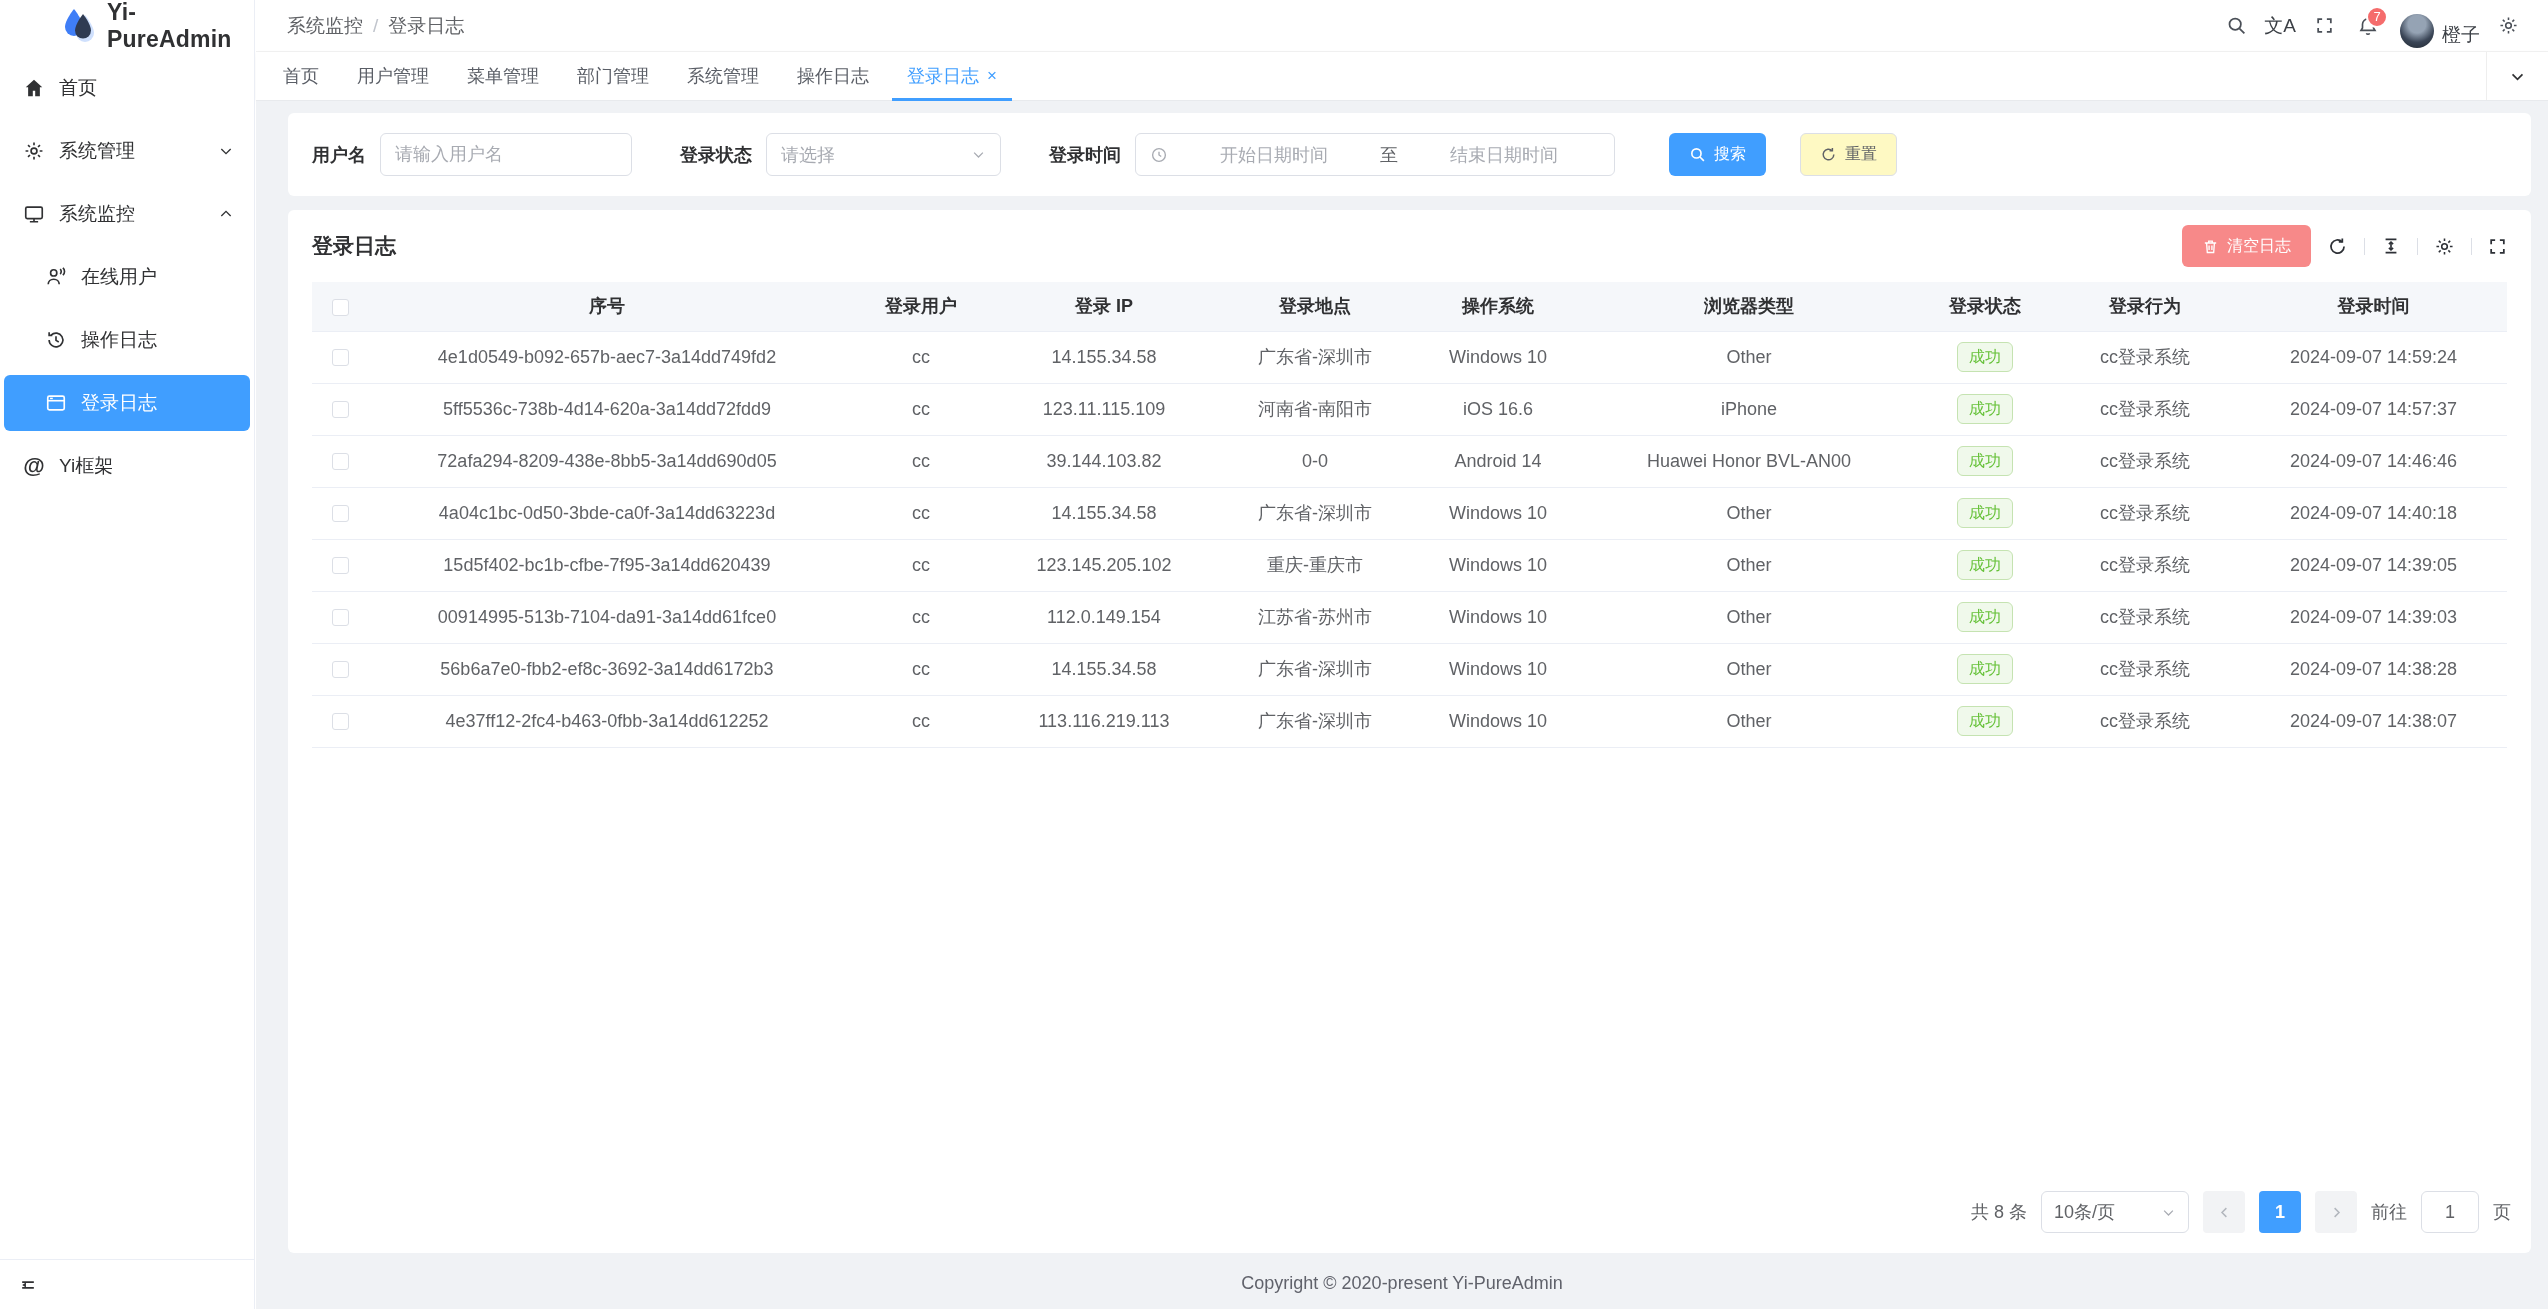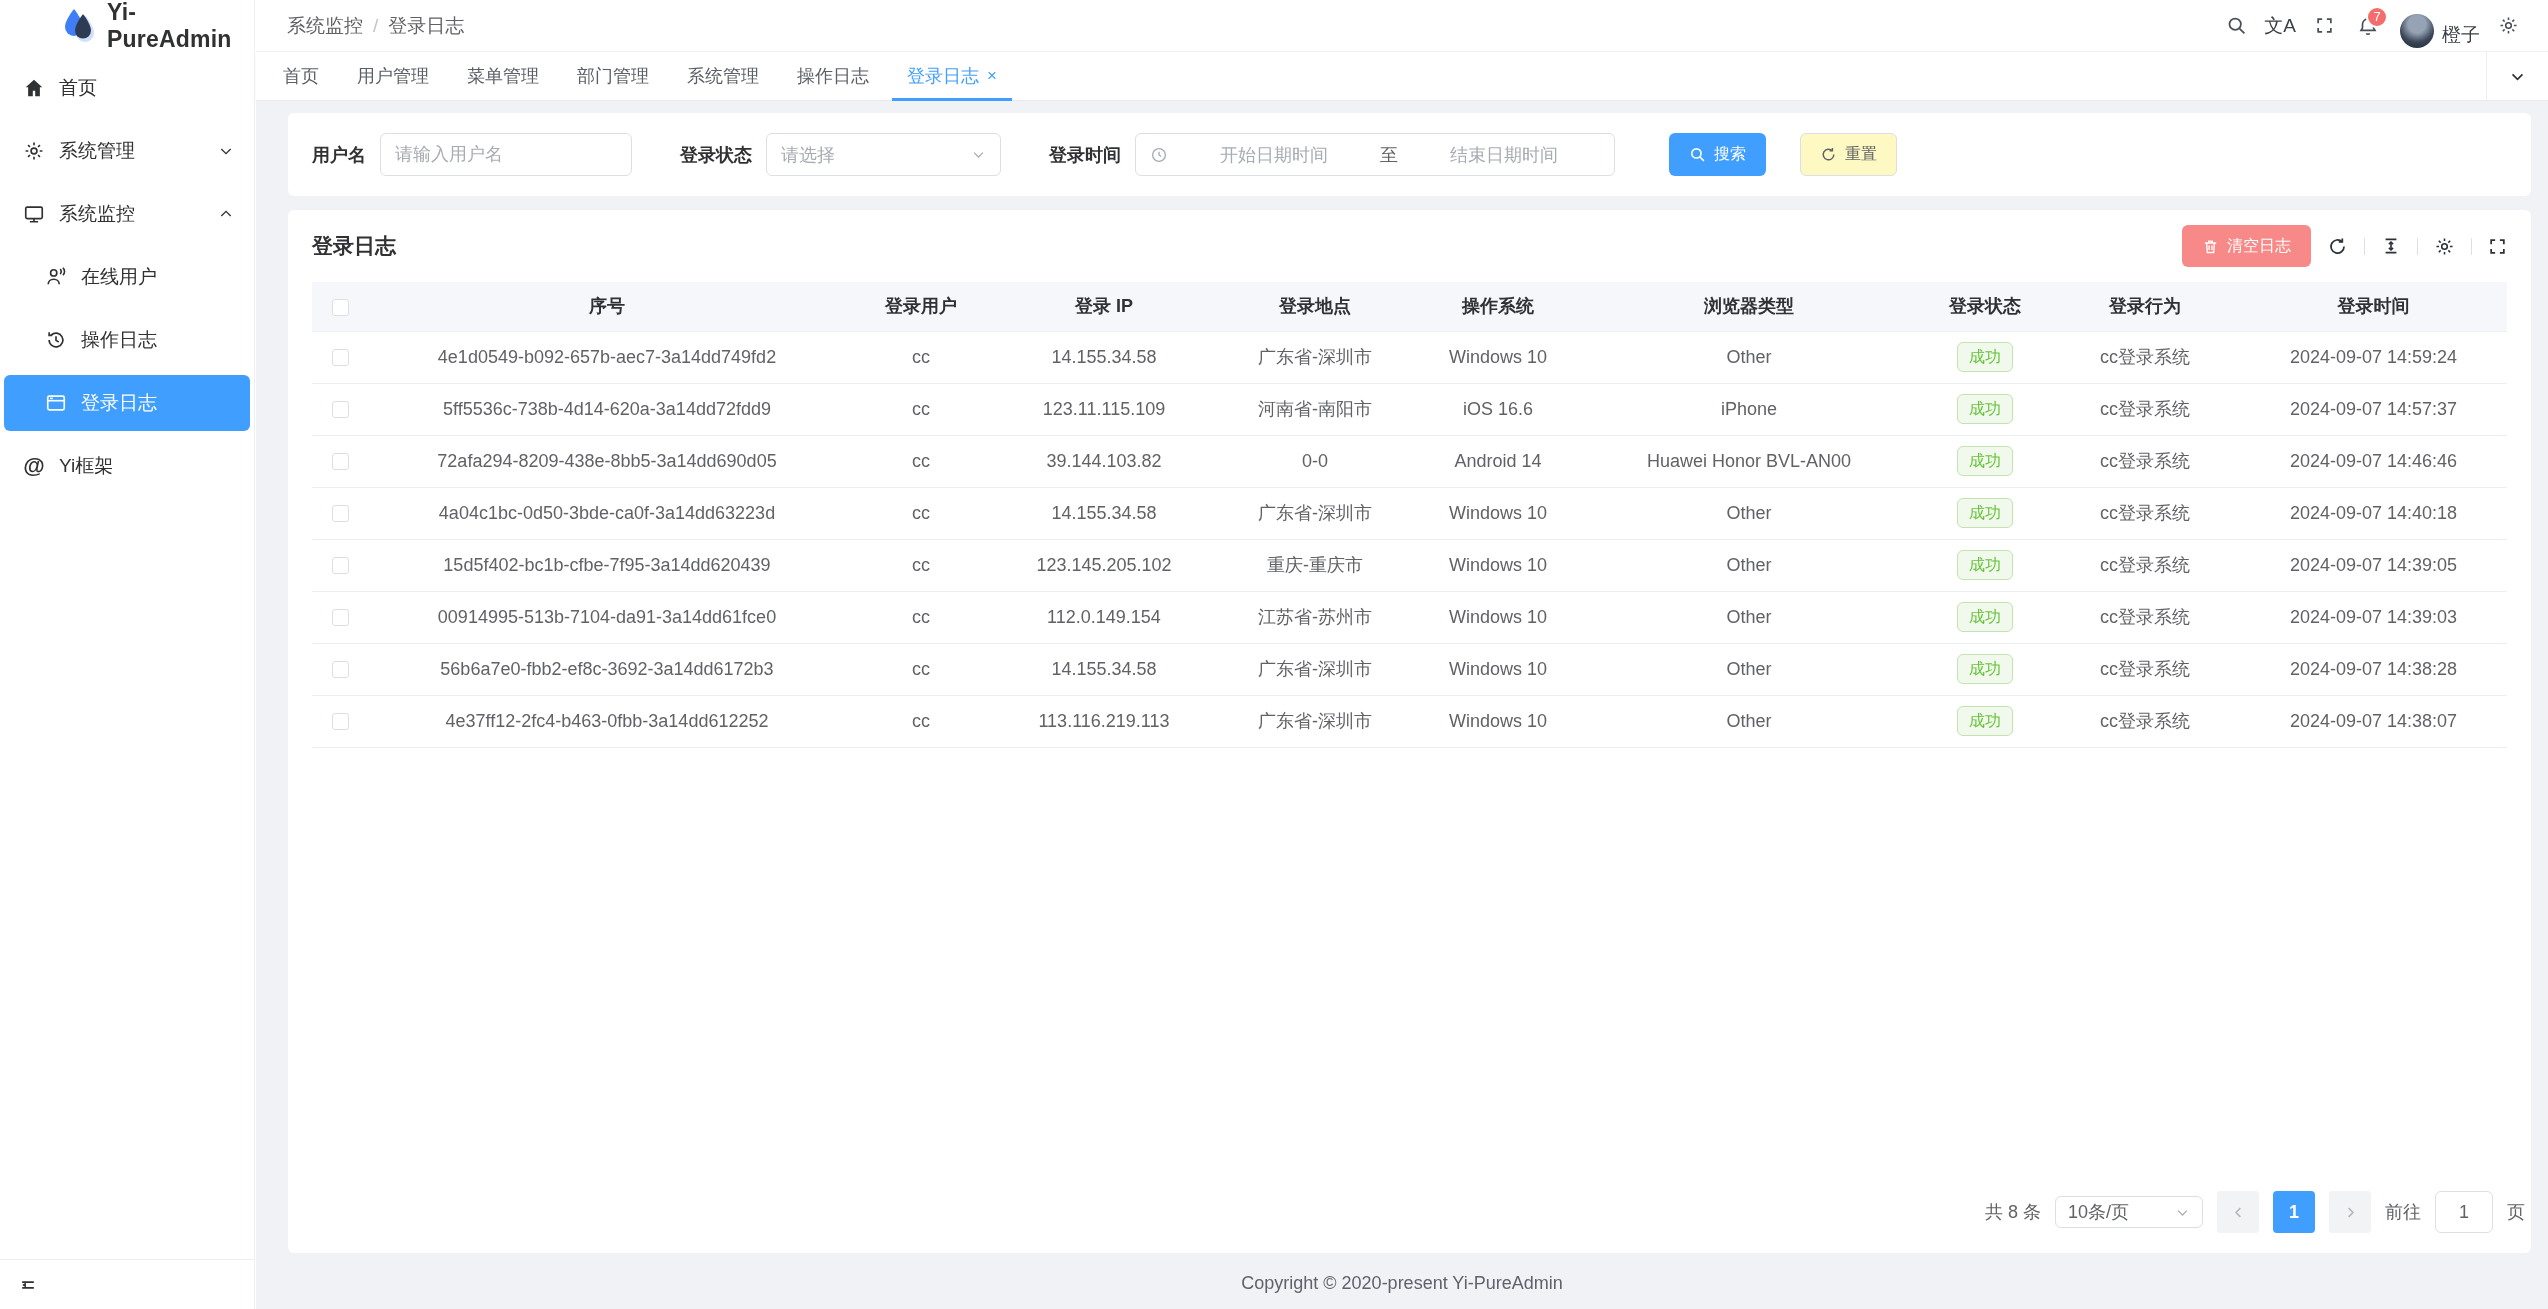--- a/index.html
+++ b/index.html
@@ -88,22 +88,22 @@
   table { width:100%; border-collapse:collapse; table-layout:fixed; }
   th, td { text-align:center; font-size:18px; border-bottom:1px solid #ebeef5; overflow:hidden;
            white-space:nowrap; text-overflow:ellipsis; }
   thead th { background:#f5f7fa; color:#303133; font-weight:700; height:49px; }
   tbody td { height:52px; color:#606266; background:#fff; }
   .cb { width:17px; height:17px; border:1px solid #dcdfe6; border-radius:3px; display:inline-block;
         vertical-align:middle; background:#fff; cursor:pointer; }
   .tag-success { display:inline-block; padding:4px 11px; font-size:16px; line-height:1.2;
                  color:#67c23a; background:#f0f9eb; border:1px solid #c5e3b1; border-radius:6px; }
 
-  .pagination { position:absolute; right:6px; bottom:20px; display:flex; align-items:center; gap:14px; font-size:18px; color:#606266; }
-  .pg-select { width:148px; height:32px; border:1px solid #dcdfe6; border-radius:6px; display:flex;
+  .pagination { position:absolute; right:20px; bottom:20px; display:flex; align-items:center; gap:14px; font-size:18px; color:#606266; }
+  .pg-select { width:148px; height:42px; border:1px solid #dcdfe6; border-radius:6px; display:flex;
                align-items:center; justify-content:space-between; padding:0 12px; cursor:pointer; background:#fff; }
   .pg-btn { width:42px; height:42px; border-radius:4px; background:#f2f3f5; color:#b2b6bd;
             display:flex; align-items:center; justify-content:center; cursor:pointer; }
   .pg-page { width:42px; height:42px; border-radius:4px; background:#409eff; color:#fff; font-weight:700;
              display:flex; align-items:center; justify-content:center; cursor:pointer; }
   .pg-goto-input { width:58px; height:42px; border:1px solid #dcdfe6; border-radius:6px; text-align:center;
                    font:inherit; color:#606266; outline:none; }
   .footer-bar { position:absolute; left:0; right:0; bottom:0; height:52px; display:flex;
                 align-items:center; justify-content:center; color:#60626b; }
 </style>

